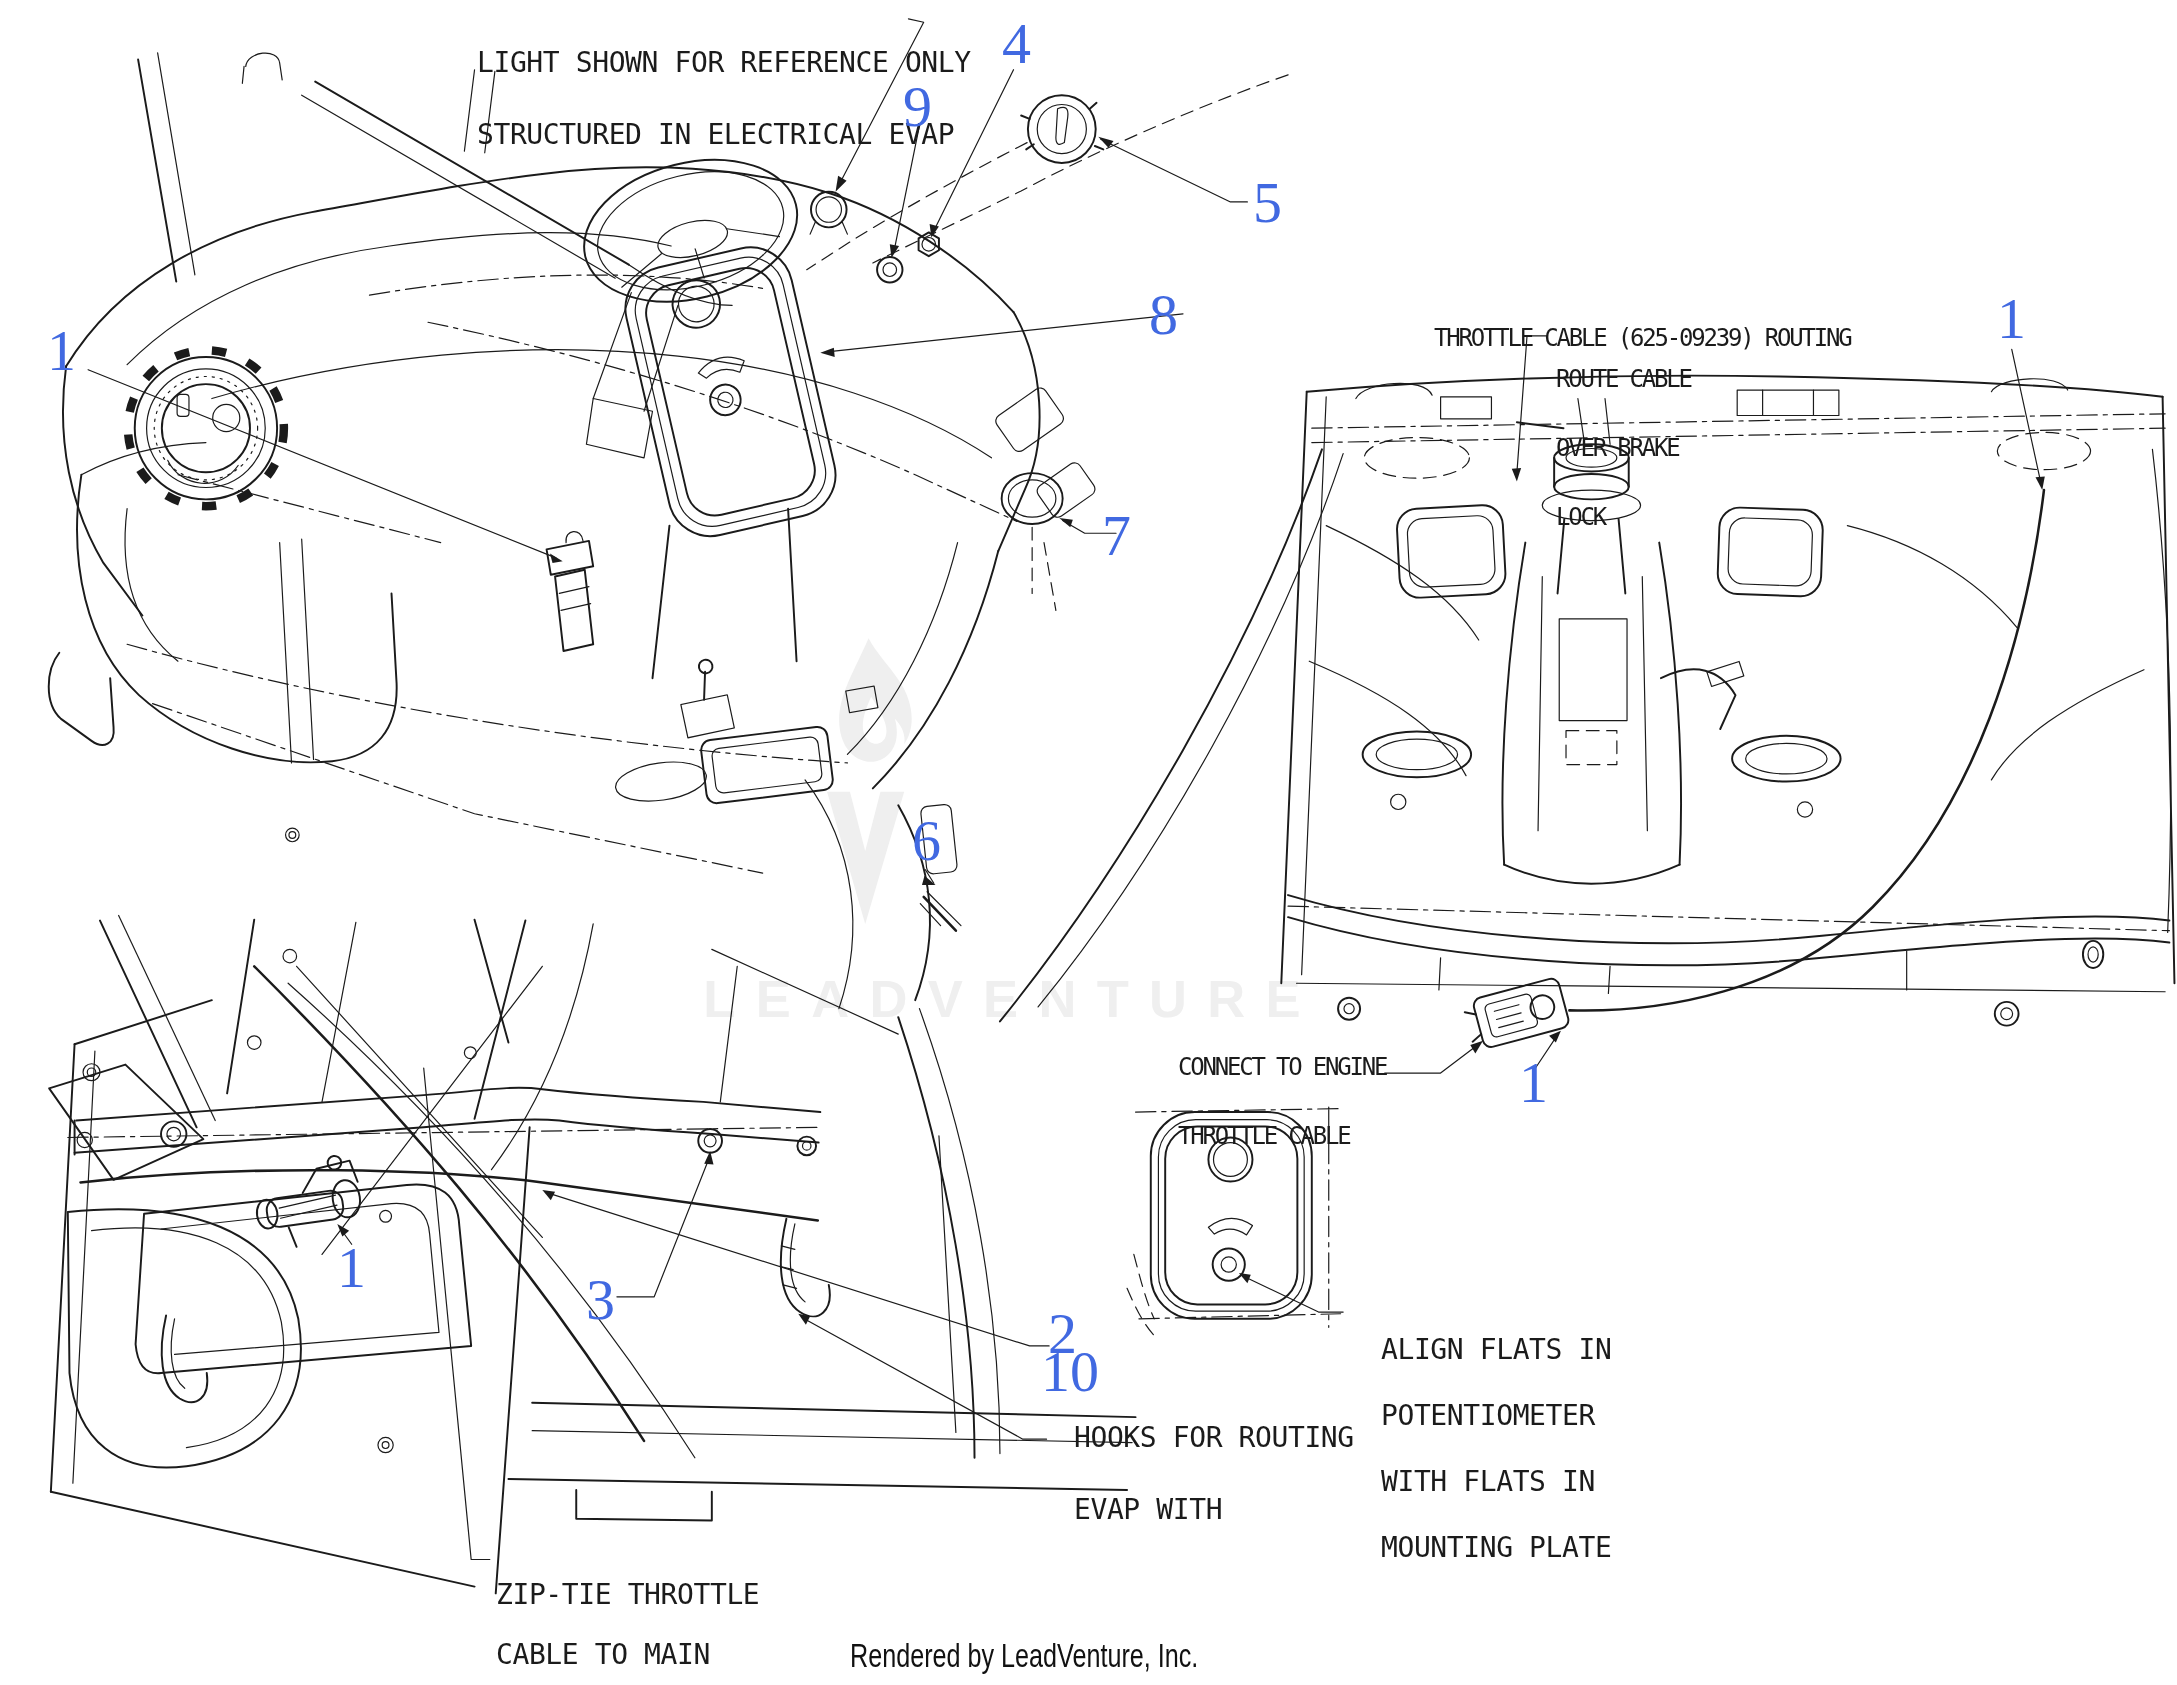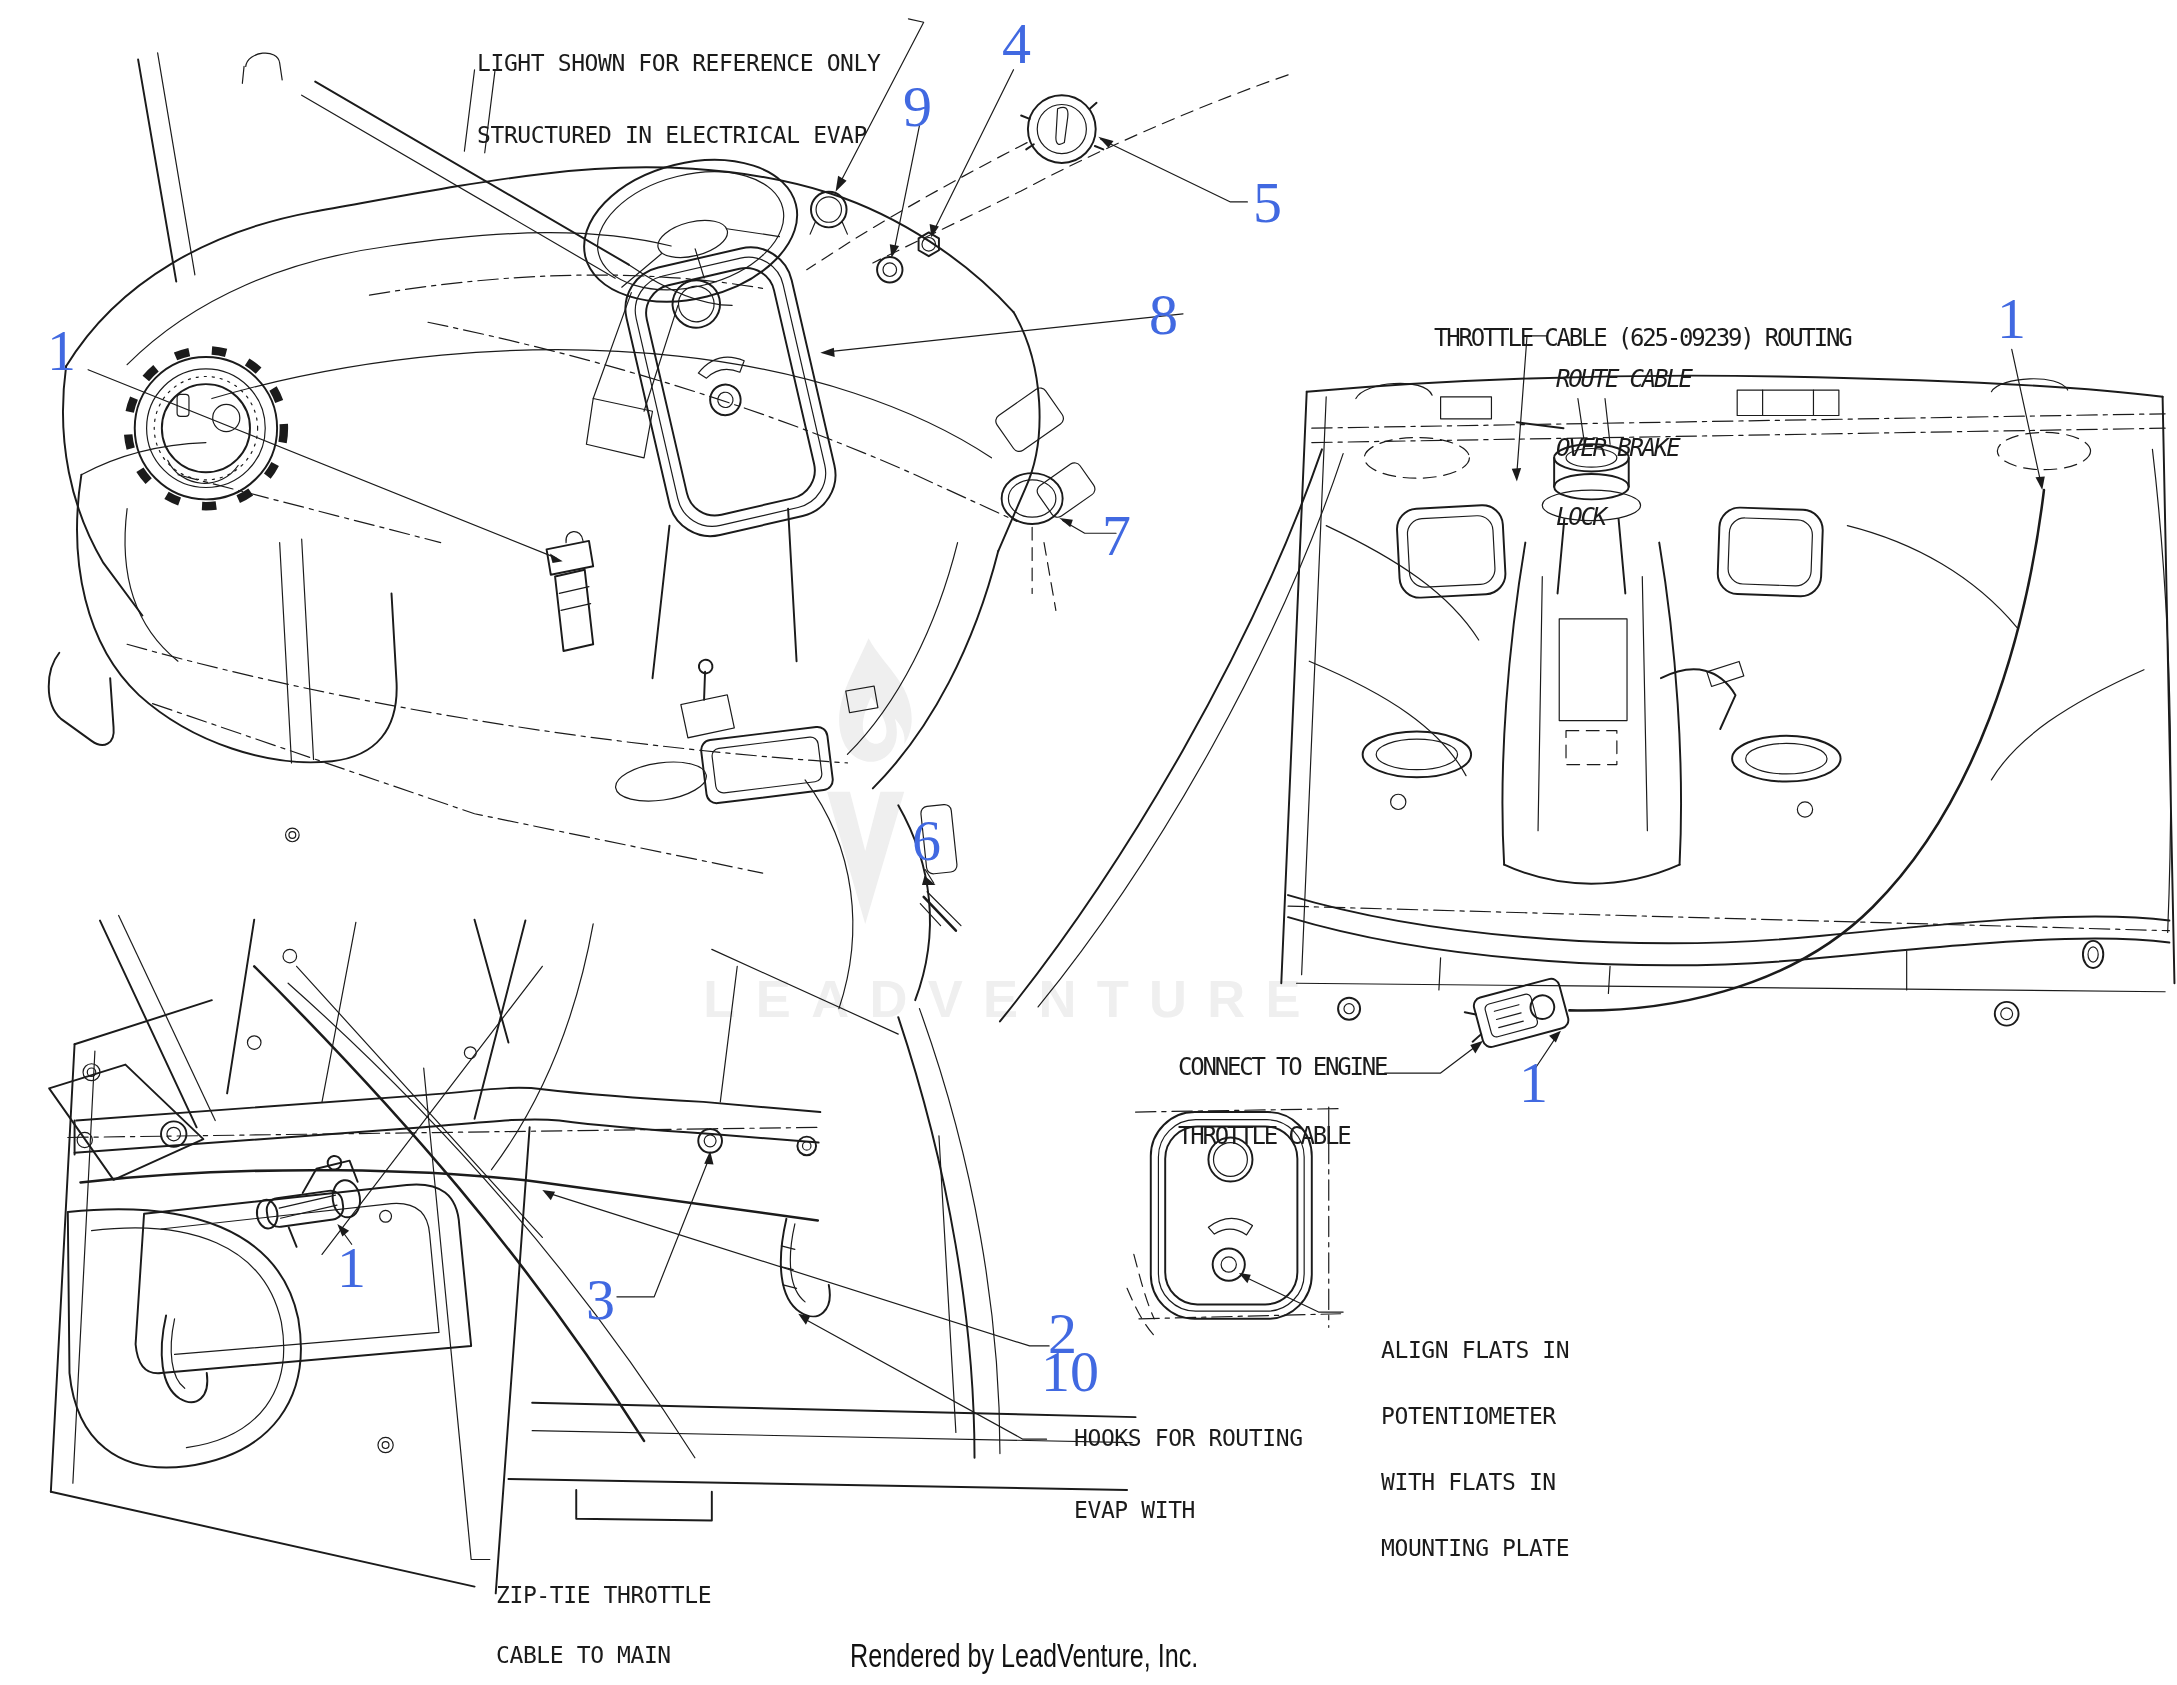--- a/index.html
+++ b/index.html
@@ -14,21 +14,21 @@
   .ds{stroke-dasharray:15 9;}
   .dd{stroke-dasharray:24 7 5 7;}
   .do{stroke-dasharray:2.5 7;}
   .lug{fill:none;stroke:var(--line-ink,#1b1b1b);stroke-width:10;stroke-dasharray:17 27;}
   .f{fill:var(--line-ink,#1b1b1b);stroke:none;}
   .wm{fill:var(--watermark-gray,#efefef);stroke:none;}
   .wmtext{font-family:"Liberation Sans",sans-serif;font-weight:bold;
           font-size:62px;letter-spacing:24px;fill:var(--watermark-gray,#efefef);}
   
   .note{position:absolute;color:var(--line-ink,#1b1b1b);white-space:pre;}
-  .cad-lg{font-size:23px;letter-spacing:-0.4px;line-height:24px;}
+  .cad-lg{font-size:28px;letter-spacing:-0.4px;line-height:24px;}
   .cad-sm{font-size:24px;letter-spacing:-2.2px;line-height:23px;}
   
   .callout{position:absolute;font-family:"Liberation Serif",serif;
            font-size:58px;line-height:1;color:var(--callout-blue,#4169E1);cursor:pointer;}
   
   #credit{position:absolute;left:850px;top:1636px;
           font-family:"Liberation Sans",sans-serif;font-size:34px;color:#111;
           transform:scaleX(.74);transform-origin:left top;white-space:pre;}
 </style>
 </head>
@@ -401,21 +401,21 @@
 
   <div class="note cad-lg" style="left:477px;top:3.4px;">
     <div>LIGHT SHOWN FOR REFERENCE ONLY</div>
     <div>STRUCTURED IN ELECTRICAL EVAP</div>
   </div>
 
   <div class="note cad-sm" style="left:1434px;top:281px;">
     <div>THROTTLE CABLE (625-09239) ROUTING</div>
   </div>
 
-  <div class="note cad-sm" style="left:1556px;top:322px;font-style:italic;">
+  <div class="note cad-sm" style="left:1556px;top:322px;">
     <div>ROUTE CABLE</div>
     <div>OVER BRAKE</div>
     <div>LOCK</div>
   </div>
 
   <div class="note cad-sm" style="left:1178px;top:1010px;">
     <div>CONNECT TO ENGINE</div>
     <div>THROTTLE CABLE</div>
   </div>
 

